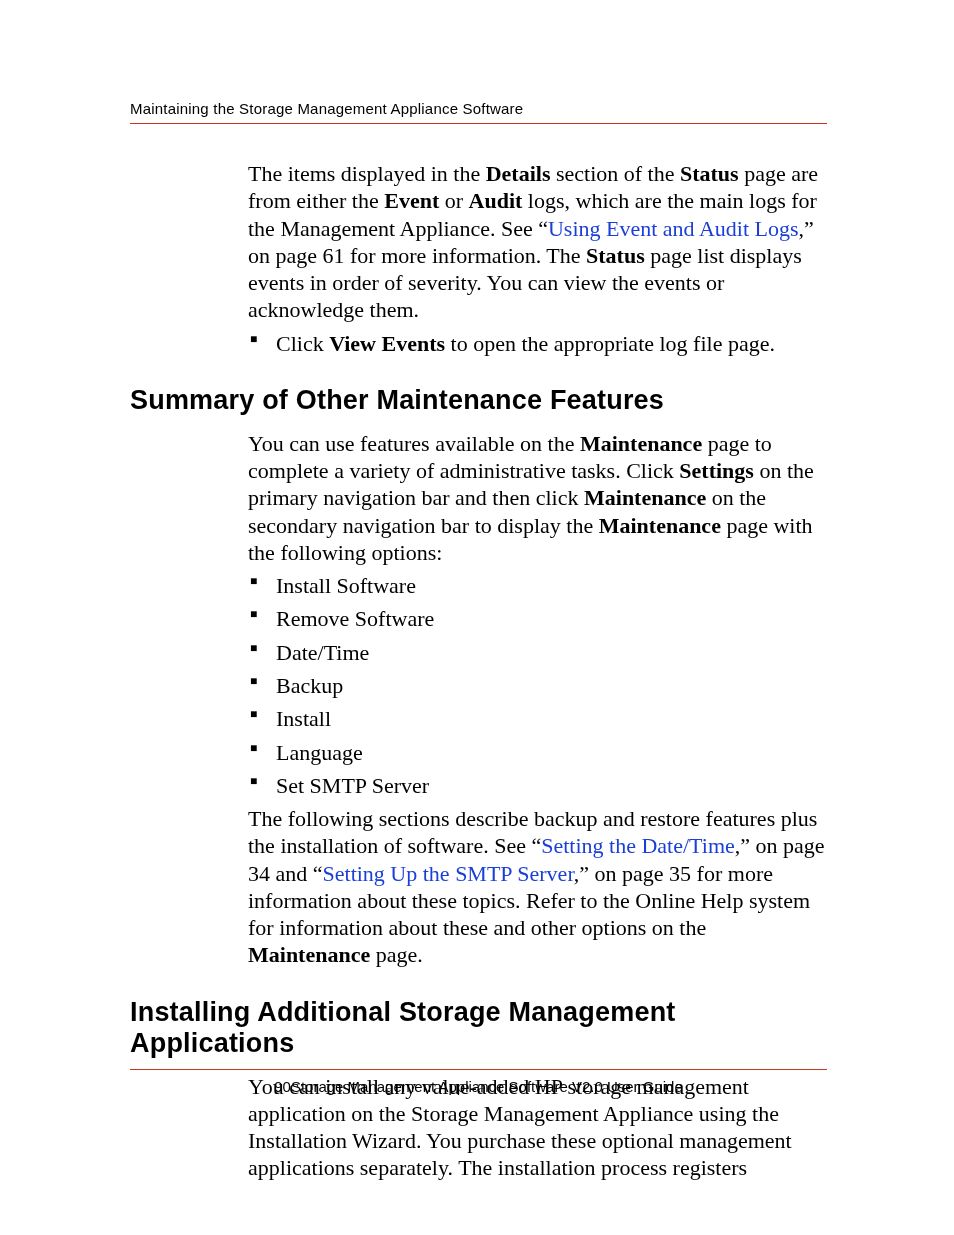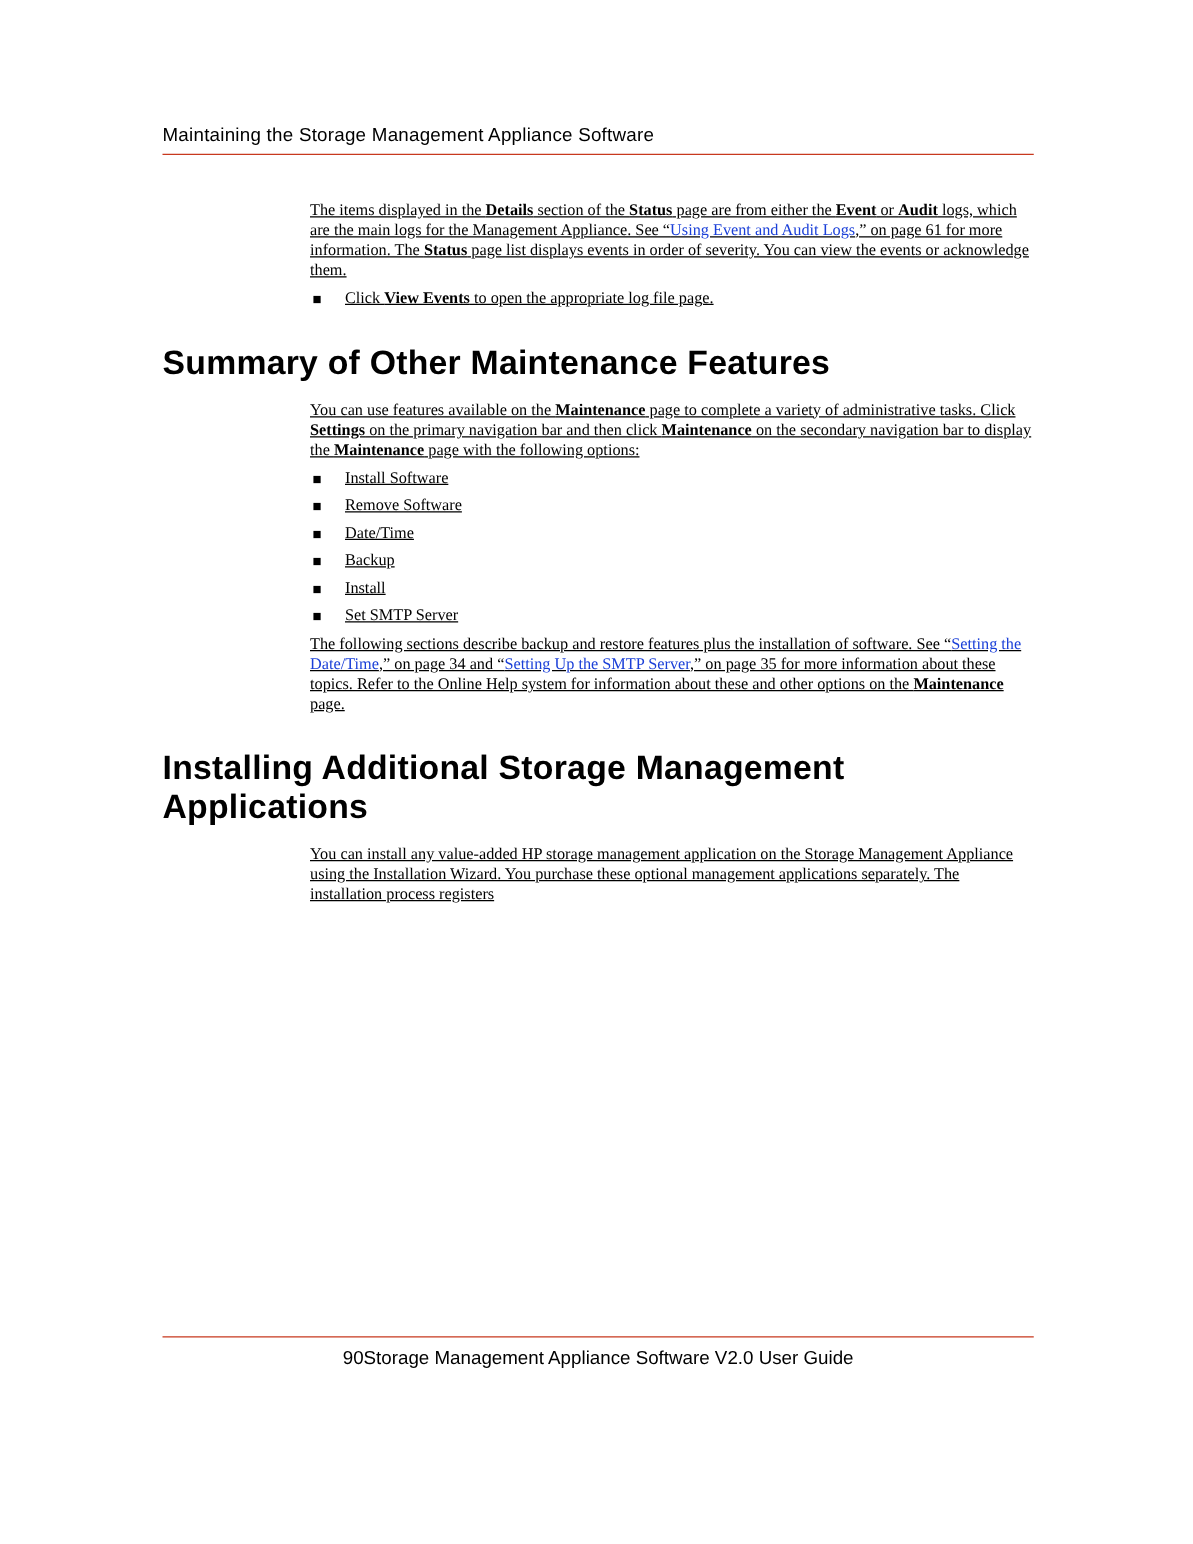--- a/index.html
+++ b/index.html
@@ -18,23 +18,22 @@
     font-family: "Futura", "Century Gothic", Arial, sans-serif;
     font-size: 15px;
     letter-spacing: 0.2px;
     color: #000;
     padding-bottom: 6px;
     border-bottom: 1.5px solid #c8381e;
     margin-bottom: 36px;
   }
   .body-block {
     margin-left: 118px;
-    font-size: 13px;
+    font-size: 22px;
     line-height: 1.24;
-    text-decoration: underline;
   }
   .para { margin-bottom: 6px; }
   .link { color: #1a3fd8; }
   ul.square { list-style: none; margin: 6px 0 6px 0; }
   ul.square > li {
     position: relative;
     padding-left: 28px;
     margin-bottom: 6px;
     line-height: 1.24;
   }
@@ -92,20 +91,21 @@
   <div class="body-block">
     <p class="para">
       <span>You can use features available on the </span><b>Maintenance</b><span> page to complete a variety of administrative tasks. Click </span><b>Settings</b><span> on the primary navigation bar and then click </span><b>Maintenance</b><span> on the secondary navigation bar to display the </span><b>Maintenance</b><span> page with the following options:</span>
     </p>
     <ul class="square">
       <li><span>Install Software</span></li>
       <li><span>Remove Software</span></li>
       <li><span>Date/Time</span></li>
       <li><span>Backup</span></li>
       <li><span>Install</span></li>
+      <li><span>Language</span></li>
       <li><span>Set SMTP Server</span></li>
     </ul>
     <p class="para">
       <span>The following sections describe backup and restore features plus the installation of software. See “</span><span class="link">Setting the Date/Time</span><span>,” on page 34 and “</span><span class="link">Setting Up the SMTP Server</span><span>,” on page 35 for more information about these topics. Refer to the Online Help system for information about these and other options on the </span><b>Maintenance</b><span> page.</span>
     </p>
   </div>
 
   <h2 class="section">Installing Additional Storage Management Applications</h2>
 
   <div class="body-block">

